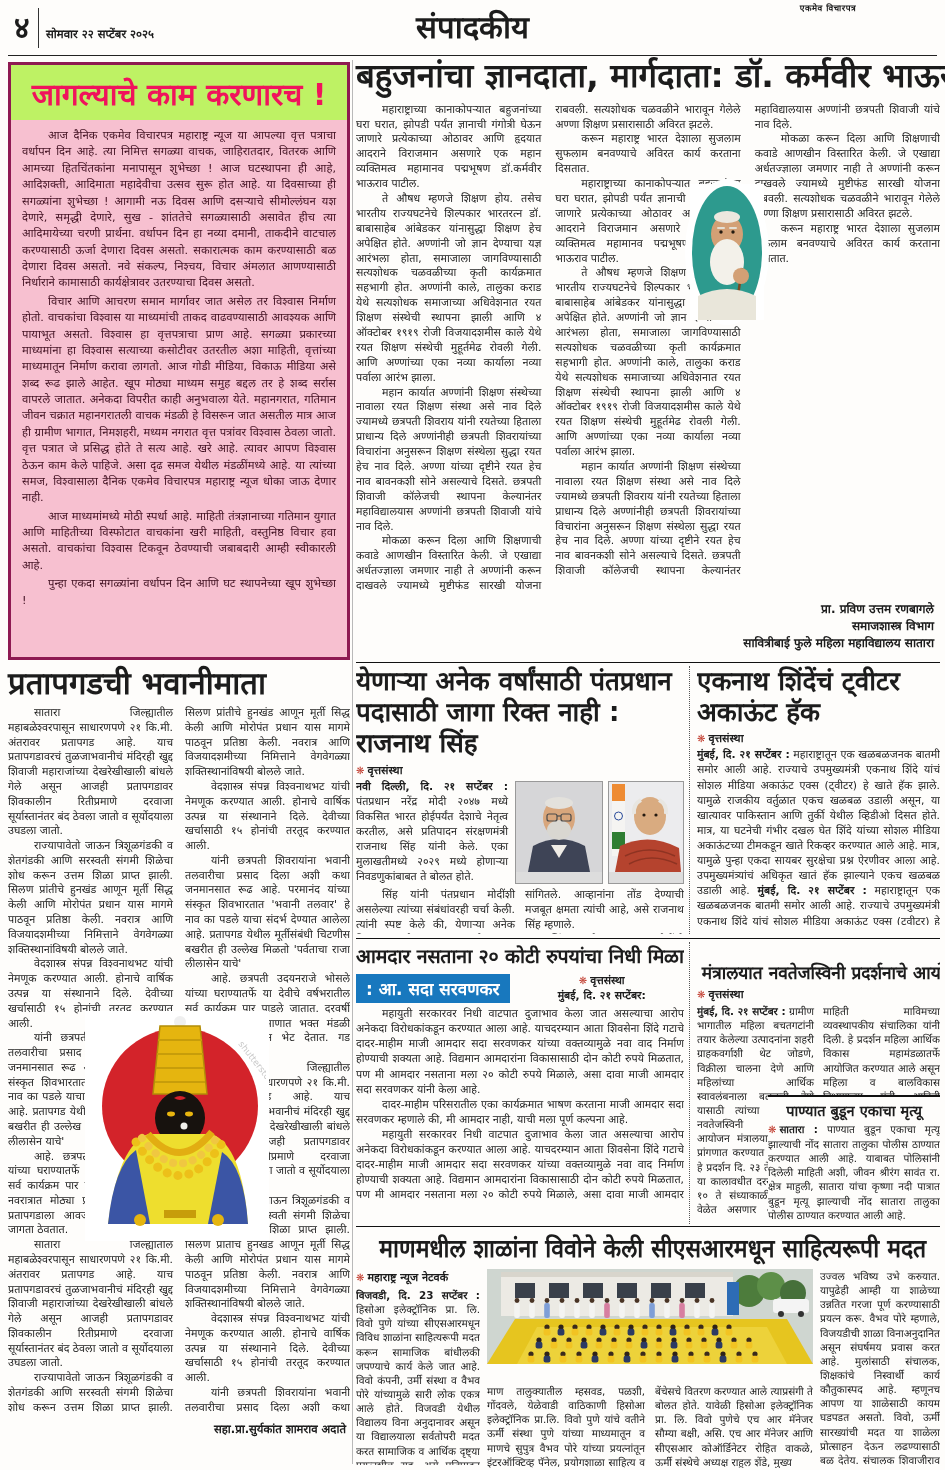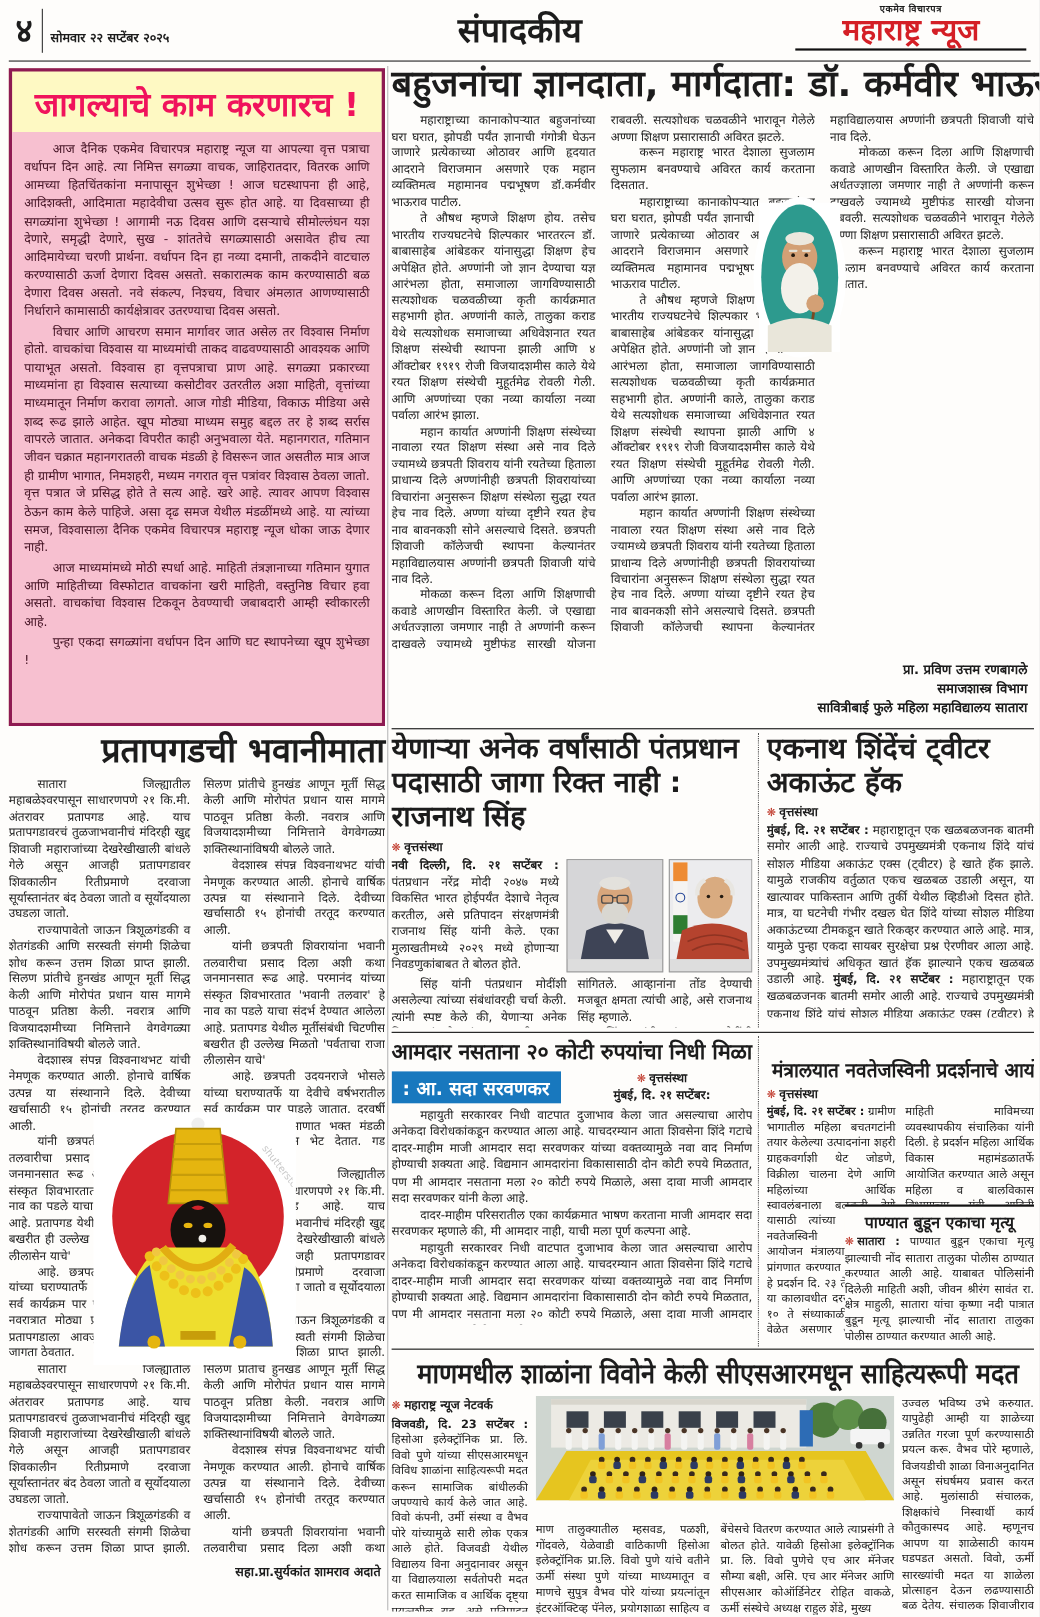--- a/index.html
+++ b/index.html
@@ -17,27 +17,27 @@
   .masthead .mh-title{font-size:27px;font-weight:bold;line-height:1.05;border-bottom:2.5px solid #111;padding-bottom:2px}
   .hdr-rule{left:8px;right:8px;top:55px;border-top:1.8px solid #222}
   .mid-vline{left:352px;top:60px;height:1404px;border-left:1px solid #b9b9b9}
   
   .p{text-indent:26px;text-align:justify}
   .byline-row{font-size:11px;font-weight:bold;margin:2px 0}
   .star{color:#c0392b;font-size:10px;margin-right:3px}
   .hline{border-top:1.6px solid #111}
   .dotline{border-left:1.5px dotted #555}
   
-  .ed-box{left:8px;top:62px;width:342px;height:598px;border:3px solid #8e1a52;background:#fef9c3;display:flex;flex-direction:column}
+  .ed-box{left:8px;top:62px;width:342px;height:598px;border:3px solid #8e1a52;background:#bef264;display:flex;flex-direction:column}
   .ed-title{font-size:30px;font-weight:bold;text-align:center;color:#f0135c;padding:8px 2px 6px}
   .ed-body{flex:1;background:#f7c0d0;color:#431223;padding:8px 11px;font-size:11.3px;line-height:1.45;overflow:hidden}
   .ed-body .p{margin-bottom:2px}
   
   .bhavani{left:8px;top:666px;width:342px;height:798px}
-  .bh-head{font-size:31px;font-weight:bold;text-align:right;line-height:1.1}
+  .bh-head{font-size:31px;font-weight:bold;text-align:left;line-height:1.1}
   .bh-body{margin-top:6px;column-count:2;column-gap:12px;column-fill:auto;height:712px;overflow:hidden;font-size:10.8px;line-height:1.37;text-align:justify}
   .bh-byline{text-align:right;font-weight:bold;font-size:11.5px;margin-top:3px;padding-right:4px}
   .goddess{left:80px;top:348px;width:178px;height:224px;background:#fff;box-shadow:0 0 0 3px #fff}
   
   .main-art{left:356px;top:58px;width:584px;height:602px}
   .main-head{font-size:33px;font-weight:bold;text-align:center;line-height:1.08;white-space:nowrap}
   .main-body{margin-top:9px;column-count:3;column-gap:14px;column-fill:auto;height:494px;overflow:hidden;font-size:10.8px;line-height:1.38}
   .main-byline{text-align:right;font-weight:bold;font-size:12px;line-height:1.45;padding-right:6px;margin-top:4px}
   .portrait{left:334px;top:126px;width:74px;height:136px;background:#fff;box-shadow:0 0 0 5px #fff;border-radius:50%}
   .rule-main{left:356px;top:662px;width:584px}
@@ -85,21 +85,20 @@
 <body>
 
 <div id="page">
 
   <div class="abs pageno">४</div>
   <div class="abs hdr-vline"></div>
   <div class="abs hdr-date">सोमवार २२ सप्टेंबर २०२५</div>
   <div class="abs section-title">संपादकीय</div>
   <div class="abs masthead">
     <div class="tagline">एकमेव विचारपत्र</div>
-    <div class="mh-title" style="color:#d41f26">महाराष्ट्र न्यूज</div>
   </div>
   <div class="abs hdr-rule"></div>
   <div class="abs mid-vline"></div>
 
   <div class="abs ed-box">
     <div class="ed-title">जागल्याचे काम करणारच !</div>
     <div class="ed-body">
       <p class="p">आज दैनिक एकमेव विचारपत्र महाराष्ट्र न्यूज या आपल्या वृत्त पत्राचा वर्धापन दिन आहे. त्या निमित्त सगळ्या वाचक, जाहिरातदार, वितरक आणि आमच्या हितचिंतकांना मनापासून शुभेच्छा ! आज घटस्थापना ही आहे, आदिशक्ती, आदिमाता महादेवीचा उत्सव सुरू होत आहे. या दिवसाच्या ही सगळ्यांना शुभेच्छा ! आगामी नऊ दिवस आणि दसऱ्याचे सीमोल्लंघन यश देणारे, समृद्धी देणारे, सुख - शांततेचे सगळ्यासाठी असावेत हीच त्या आदिमायेच्या चरणी प्रार्थना. वर्धापन दिन हा नव्या दमानी, ताकदीने वाटचाल करण्यासाठी ऊर्जा देणारा दिवस असतो. सकारात्मक काम करण्यासाठी बळ देणारा दिवस असतो. नवे संकल्प, निश्चय, विचार अंमलात आणण्यासाठी निर्धाराने कामासाठी कार्यक्षेत्रावर उतरण्याचा दिवस असतो.</p>
       <p class="p">विचार आणि आचरण समान मार्गावर जात असेल तर विश्वास निर्माण होतो. वाचकांचा विश्वास या माध्यमांची ताकद वाढवण्यासाठी आवश्यक आणि पायाभूत असतो. विश्वास हा वृत्तपत्राचा प्राण आहे. सगळ्या प्रकारच्या माध्यमांना हा विश्वास सत्याच्या कसोटीवर उतरतील अशा माहिती, वृत्तांच्या माध्यमातून निर्माण करावा लागतो. आज गोडी मीडिया, विकाऊ मीडिया असे शब्द रूढ झाले आहेत. खूप मोठ्या माध्यम समुह बद्दल तर हे शब्द सर्रास वापरले जातात. अनेकदा विपरीत काही अनुभवाला येते. महानगरात, गतिमान जीवन चक्रात महानगरातली वाचक मंडळी हे विसरून जात असतील मात्र आज ही ग्रामीण भागात, निमशहरी, मध्यम नगरात वृत्त पत्रांवर विश्वास ठेवला जातो. वृत्त पत्रात जे प्रसिद्ध होते ते सत्य आहे. खरे आहे. त्यावर आपण विश्वास ठेऊन काम केले पाहिजे. असा दृढ समज येथील मंडळींमध्ये आहे. या त्यांच्या समज, विश्वासाला दैनिक एकमेव विचारपत्र महाराष्ट्र न्यूज धोका जाऊ देणार नाही.</p>
       <p class="p">आज माध्यमांमध्ये मोठी स्पर्धा आहे. माहिती तंत्रज्ञानाच्या गतिमान युगात आणि माहितीच्या विस्फोटात वाचकांना खरी माहिती, वस्तुनिष्ठ विचार हवा असतो. वाचकांचा विश्वास टिकवून ठेवण्याची जबाबदारी आम्ही स्वीकारली आहे.</p>

